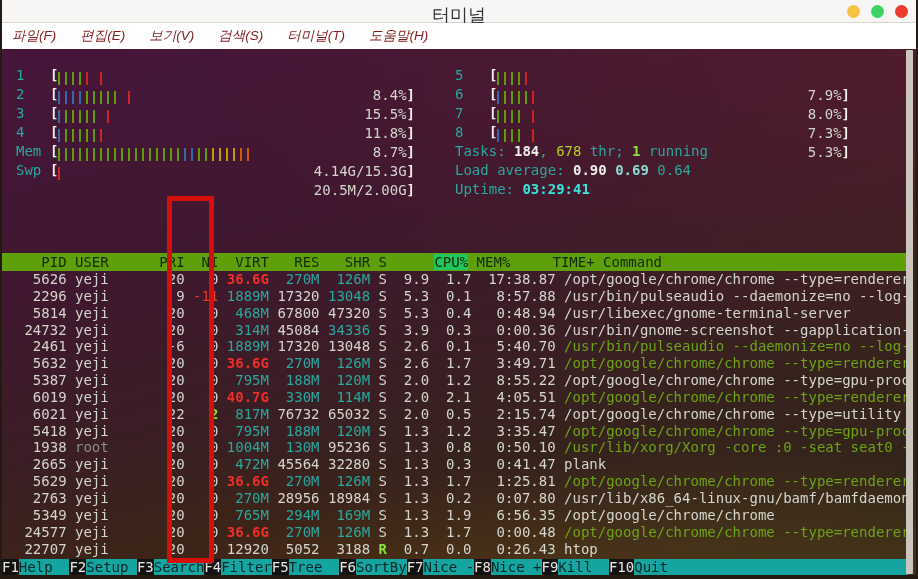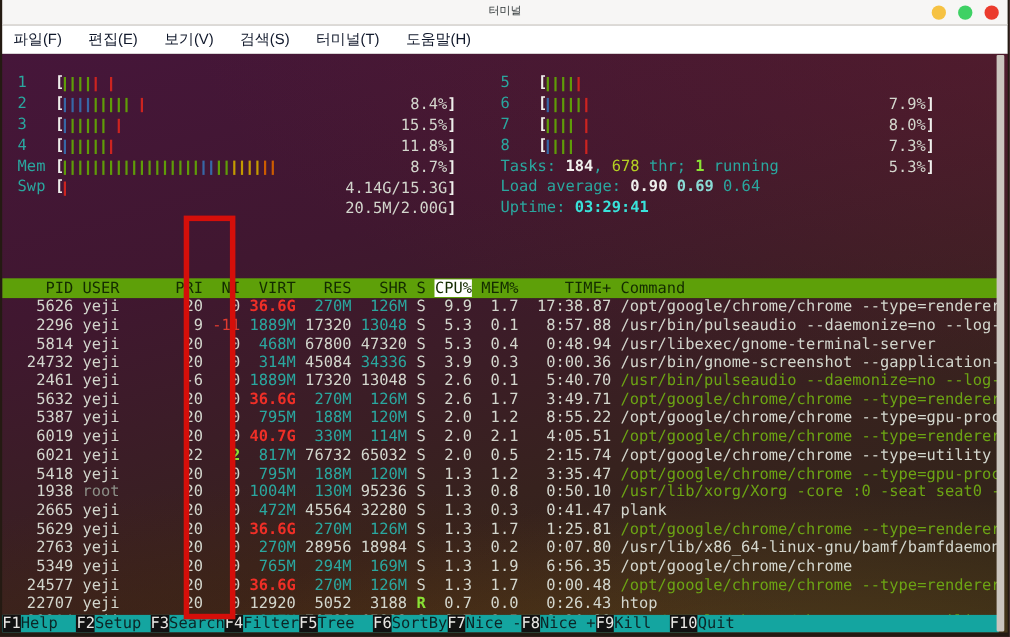--- a/index.html
+++ b/index.html
@@ -1,28 +1,28 @@
 <!DOCTYPE html>
 <html><head>
 <meta charset="utf-8">
 <style>
   html,body{margin:0;padding:0;background:#555;}
   .window{position:relative;width:918px;height:579px;overflow:hidden;
     font-family:"Liberation Sans",sans-serif;outline:1px solid #8e3a55;background:#241a12;}
   .titlebar{position:absolute;left:2px;top:0;width:914px;height:22px;background:#f7f6f5;
     border-bottom:1px solid #d8d4d0;}
-  .title{position:absolute;left:0;right:0;top:3px;text-align:center;font-size:10px;color:#2e3436;}
+  .title{position:absolute;left:0;right:0;top:3px;text-align:center;font-size:18px;color:#2e3436;}
   .winbtns{position:absolute;right:8px;top:5px;display:flex;gap:11px;}
   .wbtn{width:13px;height:13px;border-radius:50%;}
   .wbtn.min{background:#f6c243;}
   .wbtn.max{background:#3ed164;}
   .wbtn.close{background:#eb3b2d;}
   .menubar{position:absolute;left:2px;top:23px;width:914px;height:26px;background:#ffffff;
     display:flex;align-items:center;padding-left:10px;box-sizing:border-box;}
-  .menuitem{font-size:13.5px;color:#0f172a;margin-right:24px;white-space:nowrap;}
+  .menuitem{font-size:13.5px;color:#7f1d1d;margin-right:24px;white-space:nowrap;font-style:italic;}
   .content{position:absolute;left:2px;top:49px;width:914px;height:526px;
     background:
       radial-gradient(130% 90% at 80% 125%, rgba(130,95,25,0.60), rgba(130,95,25,0) 55%),
       radial-gradient(160% 110% at 115% -5%, rgba(105,35,40,0.45), rgba(105,35,40,0) 60%),
       radial-gradient(90% 60% at 30% 110%, rgba(80,40,10,0.5), rgba(80,40,10,0) 60%),
       linear-gradient(165deg,#46163a 0%,#401730 32%,#37221e 68%,#2f2617 100%);
     overflow:hidden;}
   .mono{font-family:"DejaVu Sans Mono","Liberation Mono",monospace;font-size:14px;white-space:pre;}
   
   .c-w{color:#d3d6cd;} .c-W{color:#efefec;font-weight:bold;}
@@ -34,21 +34,21 @@
   .mline{position:absolute;height:19px;line-height:19px;}
   .mlabel{display:inline-block;width:34px;}
   .ticks{display:inline-block;vertical-align:middle;height:13px;margin-top:-3px;}
   .tk{display:inline-block;width:2px;height:13px;margin-right:5px;vertical-align:middle;}
   .tk-g{background:#5f9c08;} .tk-b{background:#3767a6;} .tk-r{background:#cc2420;}
   .tk-y{background:#c49b00;} .tk-o{background:#cd5c00;} .tk-n{background:transparent;}
   .mright{position:absolute;right:12px;top:0;margin-top:20px;}
   
   .phead{position:absolute;left:0;top:204px;width:906px;height:18px;line-height:18px;
     background:#5ea009;color:#142c01;padding-left:14px;box-sizing:border-box;overflow:hidden;}
-  .phead .sortcol{background:#ffffff;}
+  .phead .sortcol{background:#22c55e;margin-left:39px;}
   .rows{position:absolute;left:0;top:222px;width:906px;height:337px;overflow:hidden;}
   .prow{height:16.85px;line-height:16.85px;padding-left:14px;overflow:hidden;}
   
   .fnbar{position:absolute;left:0;top:510px;width:906px;height:16px;line-height:16px;
     background:#14a5a0;overflow:hidden;}
   .fkey{color:#e9e7e4;background:#121212;margin-top:20px;}
   .flabel{color:#0c2627;}
   
   .scrollbar{position:absolute;right:3px;top:1px;width:7px;height:524px;background:#cbc5be;border-radius:1px;}
   

